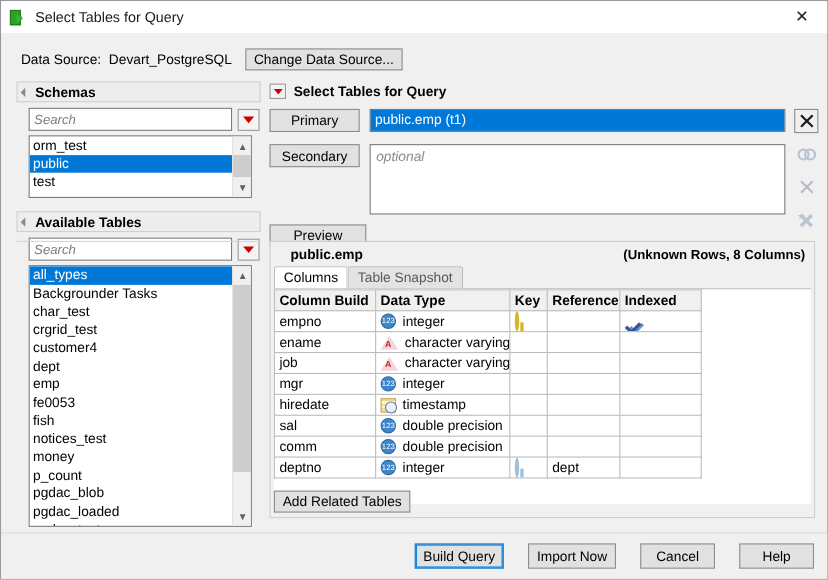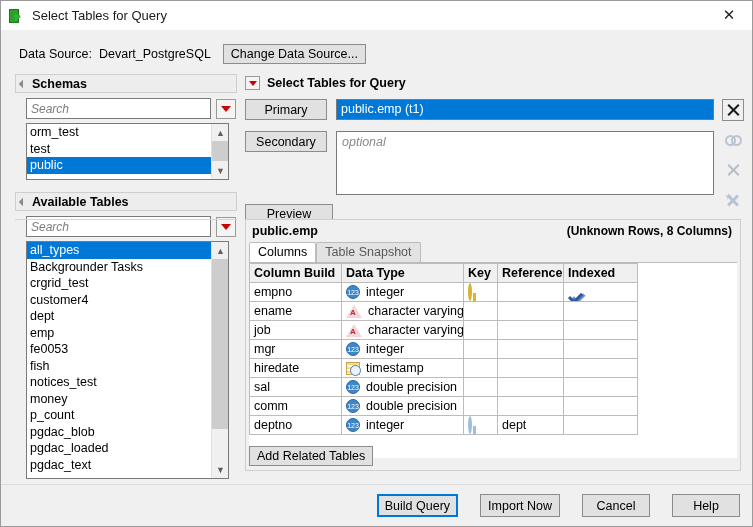--- a/index.html
+++ b/index.html
@@ -274,20 +274,21 @@
   
   .detail-panel {
     position: absolute; left: 0; top: 145px;
     width: 496px; height: 252px;
     border: 1px solid #cfcfcf;
     background: #f0f0f0;
   }
   .detail-top {
     display: flex; align-items: center; justify-content: space-between;
     padding: 4px 8px 2px 6px;
+    margin-left: 12px;
   }
   .detail-name { font-weight: bold; font-size: 12.5px; }
   .detail-meta { font-weight: bold; font-size: 12px; }
 
   .tabs { display: flex; margin-left: 3px; margin-top: 2px; height: 20px; }
   .tab {
     height: 20px; line-height: 18px;
     padding: 0 8px;
     font-size: 12.5px;
     border: 1px solid #bcbcbc;
@@ -447,22 +448,22 @@
       <div class="search-row">
         <input class="search-box" type="text" placeholder="Search" style="">
         <div class="drop-btn">
           <span class="drop-tri"></span>
         </div>
       </div>
 
       <div class="listbox schemas-list">
         <div class="items" id="schemas-items">
             <div class="li">orm_test</div>
+            <div class="li sel">public</div>
             <div class="li">test</div>
-            <div class="li sel">public</div>
           </div>
         <div class="vscroll">
           <div class="vs-up">▲</div>
           <div class="vs-thumb" style="top:17px;height:20px;"></div>
           <div class="vs-dn">▼</div>
         </div>
       </div>
 
       <div class="hsep" style="top:145px;"></div>
 
@@ -475,20 +476,21 @@
         <input class="search-box" type="text" placeholder="Search" style="">
         <div class="drop-btn">
           <span class="drop-tri"></span>
         </div>
       </div>
 
       <div class="listbox tables-list">
         <div class="items" id="tables-items">
             <div class="li sel">all_types</div>
             <div class="li">Backgrounder Tasks</div>
+            <div class="li">char_test</div>
             <div class="li">crgrid_test</div>
             <div class="li">customer4</div>
             <div class="li">dept</div>
             <div class="li">emp</div>
             <div class="li">fe0053</div>
             <div class="li">fish</div>
             <div class="li">notices_test</div>
             <div class="li">money</div>
             <div class="li">p_count</div>
             <div class="li">pgdac_blob</div>

